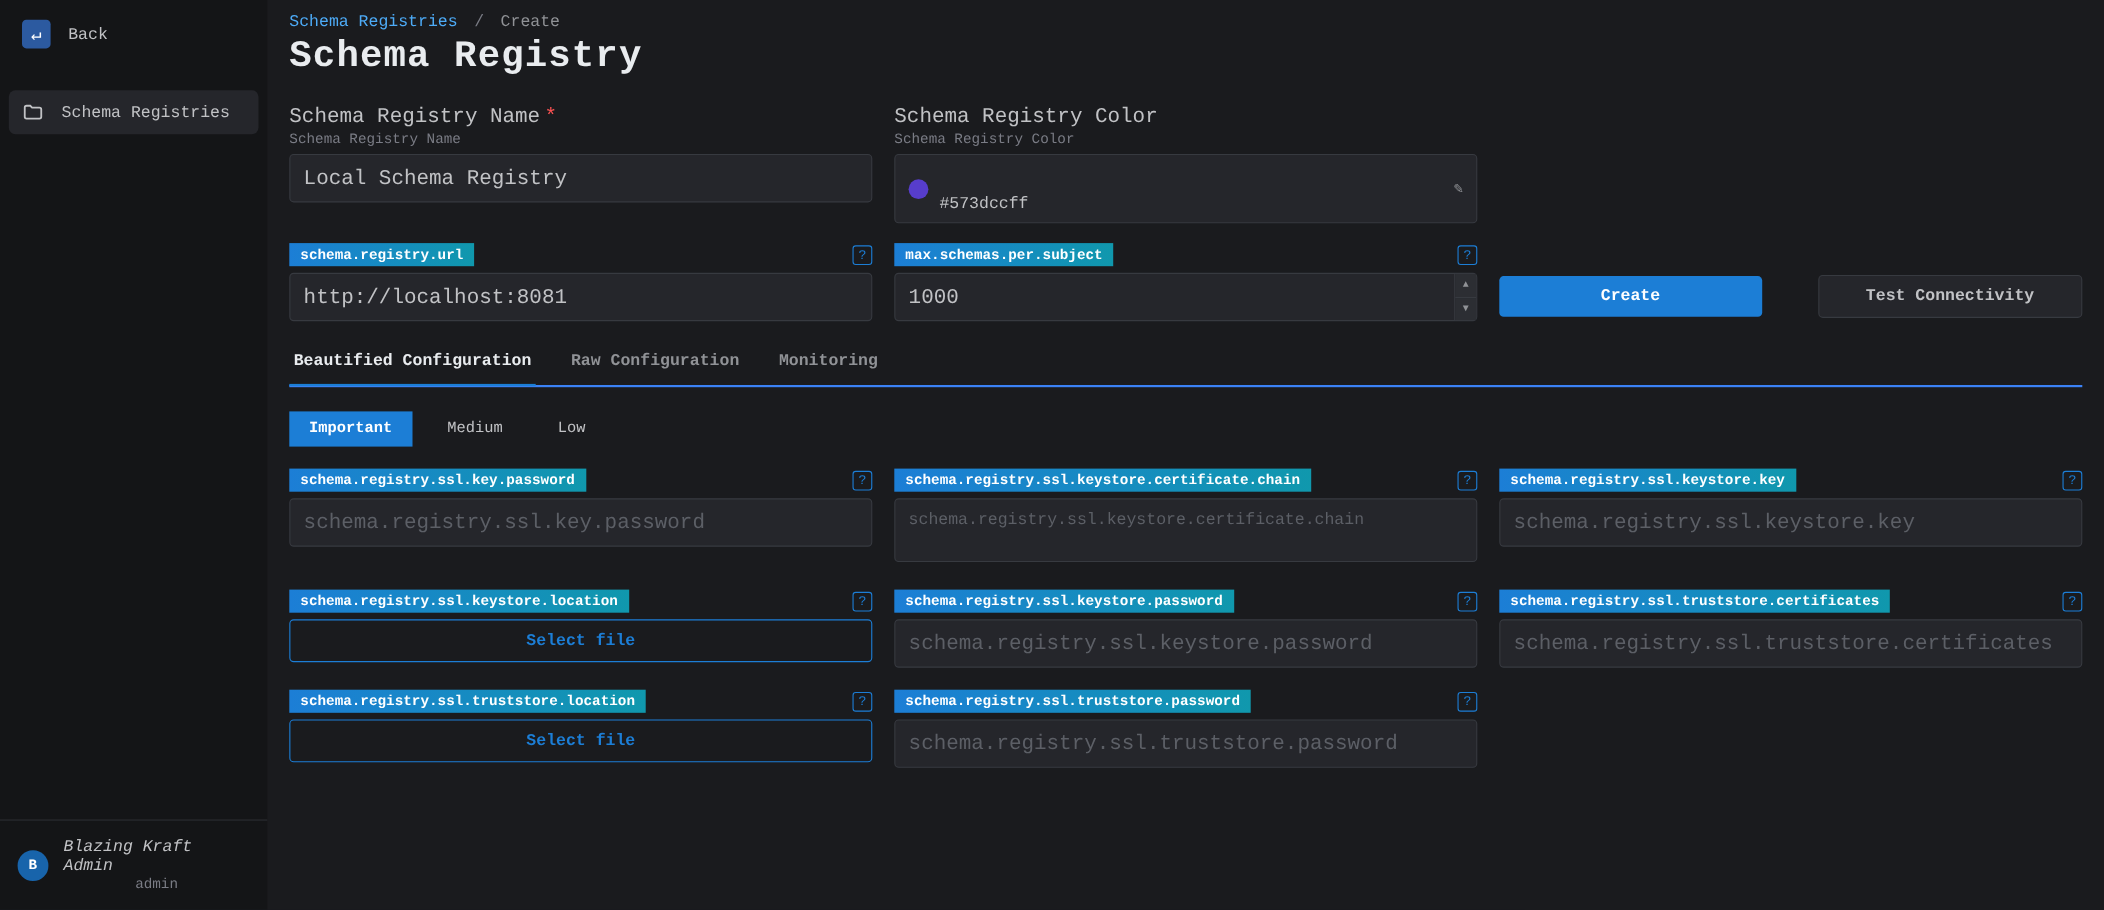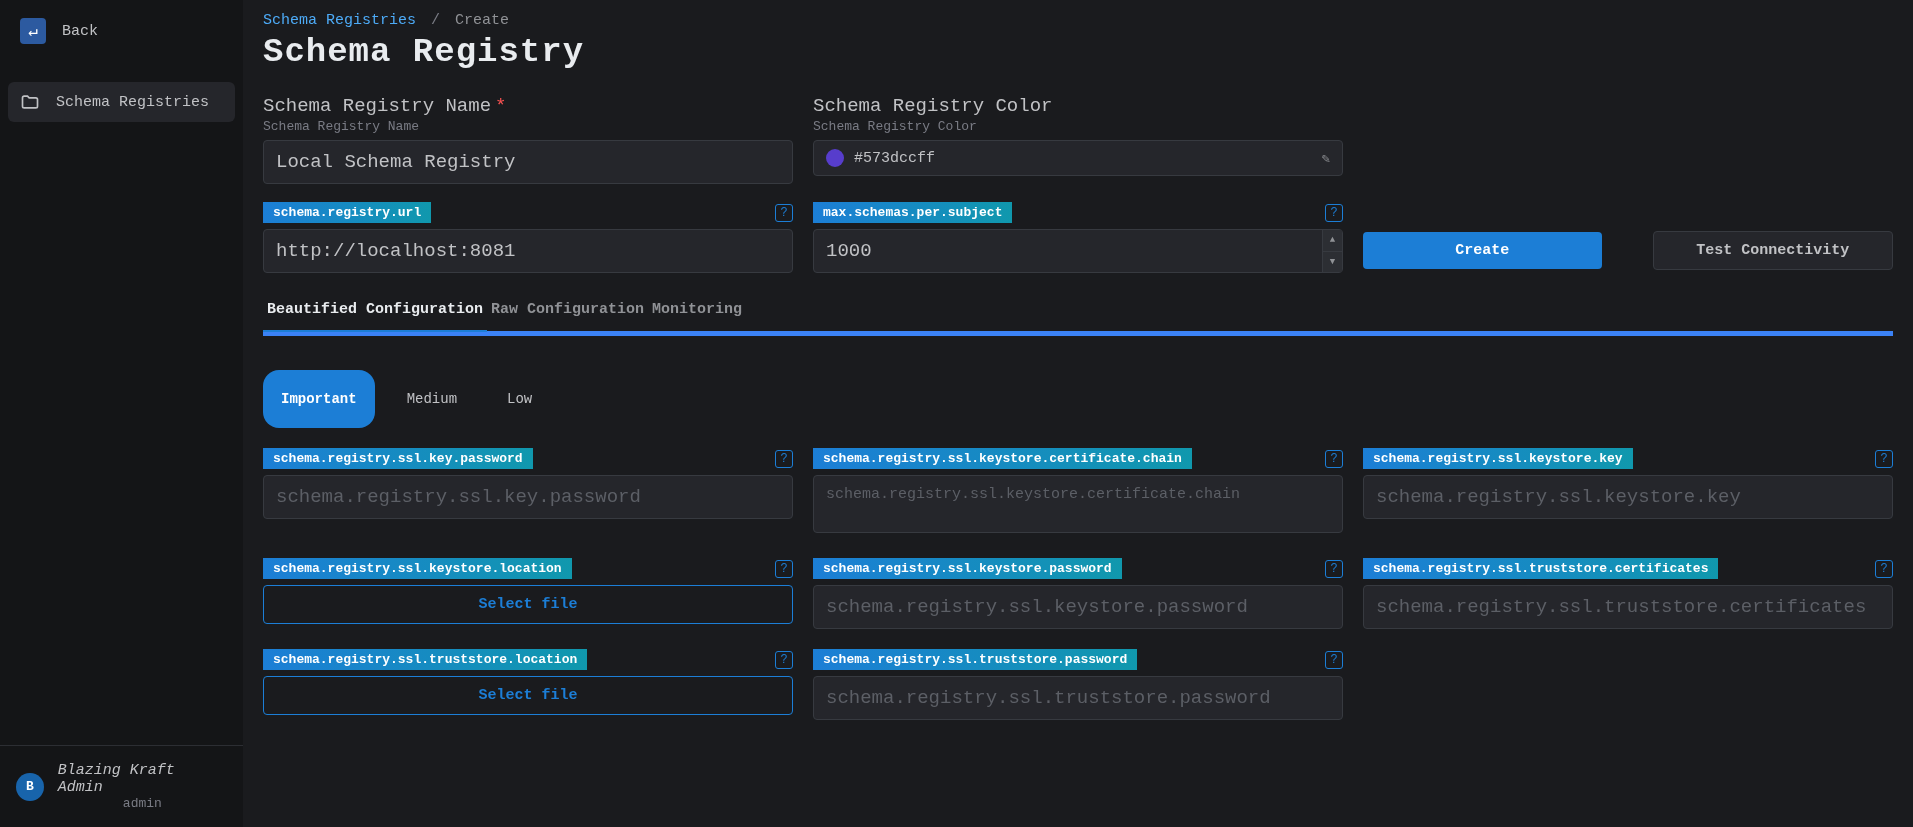--- a/index.html
+++ b/index.html
@@ -129,21 +129,21 @@
     border: 1px solid #373a40;
     border-radius: 4px;
     padding: 8px 12px;
     gap: 10px;
   }
   .color-swatch {
     width: 18px; height: 18px;
     border-radius: 50%;
     flex-shrink: 0;
   }
-  .color-value { flex: 1; font-size: 15px; }
+  .color-value { flex: 1; font-size: 15px; margin-top: 28px; }
 
   .prop-row { position: relative; }
   .prop-badge {
     display: inline-block;
     background: linear-gradient(90deg, #1c7ed6 0%, #1098ad 100%);
     color: #fff;
     font-size: 13px;
     padding: 3px 10px;
     border-radius: 0;
     font-weight: bold;
@@ -193,42 +193,43 @@
     border: none;
     cursor: pointer;
     flex: 1;
     text-align: center;
   }
   .btn-primary { background: #1c7ed6; color: #fff; }
   .btn-dark { background: #25262b; color: #c1c2c5; border: 1px solid #373a40; margin-left: 37px; }
 
   .tabs {
     display: flex;
-    border-bottom: 5px solid #3b82f6;
-    margin-bottom: 34px;
+    gap: 28px;
+    border-bottom: 2px solid #3b82f6;
+    margin-bottom: 22px;
     margin-top: 10px;
   }
   .tab {
     padding: 10px 4px 12px 4px;
     font-size: 15px;
     color: #909296;
     cursor: pointer;
     border-bottom: 2px solid transparent;
     margin-bottom: -1px;
     font-weight: bold;
   }
   .tab.active {
     color: #e9ecef;
     border-bottom-color: #1c7ed6;
   }
 
   .pills { display: flex; gap: 14px; margin-bottom: 20px; }
   .pill {
-    padding: 21px 18px;
-    border-radius: 16px;
+    padding: 8px 18px;
+    border-radius: 0;
     font-size: 14px;
     cursor: pointer;
     color: #c1c2c5;
   }
   .pill.active { background: #1c7ed6; color: #fff; font-weight: bold; }
 
   .config-grid {
     display: grid;
     grid-template-columns: 1fr 1fr 1fr;
     gap: 20px;

